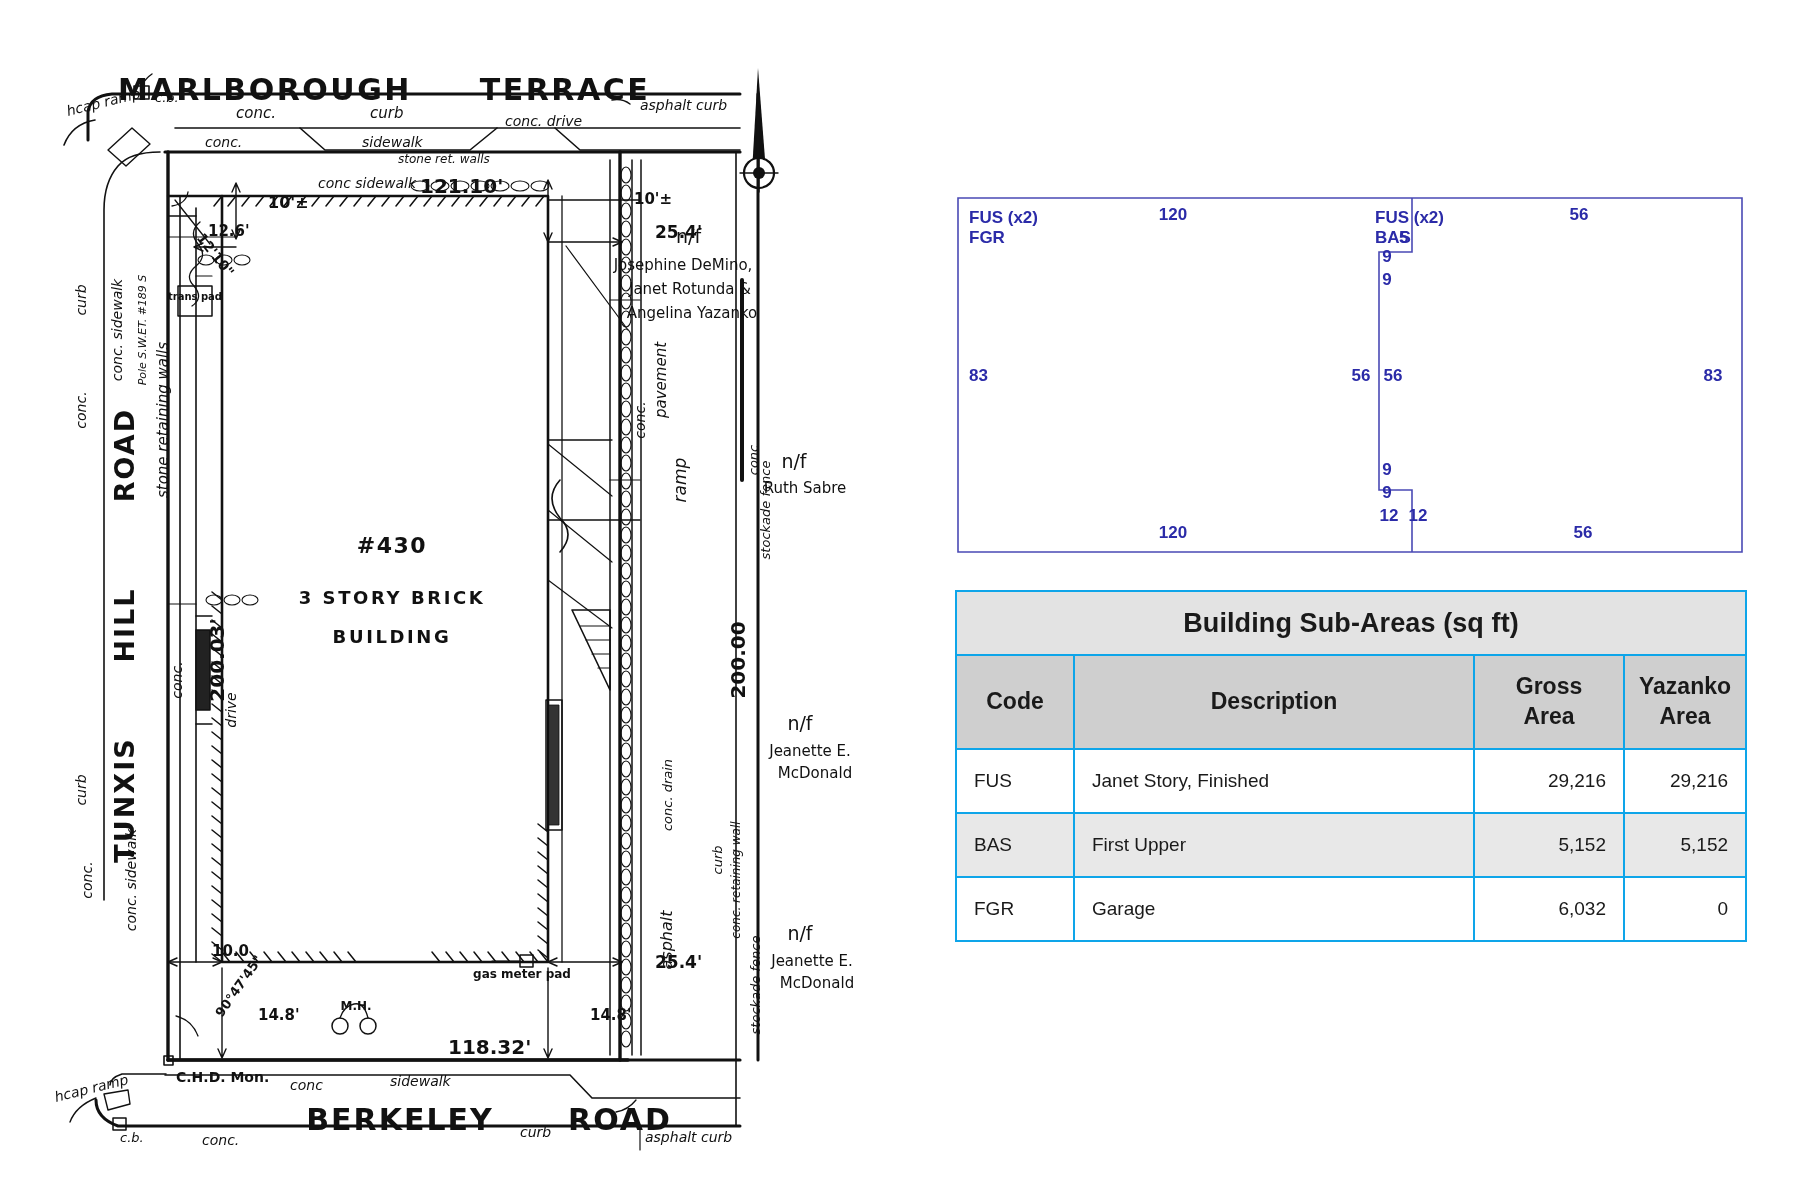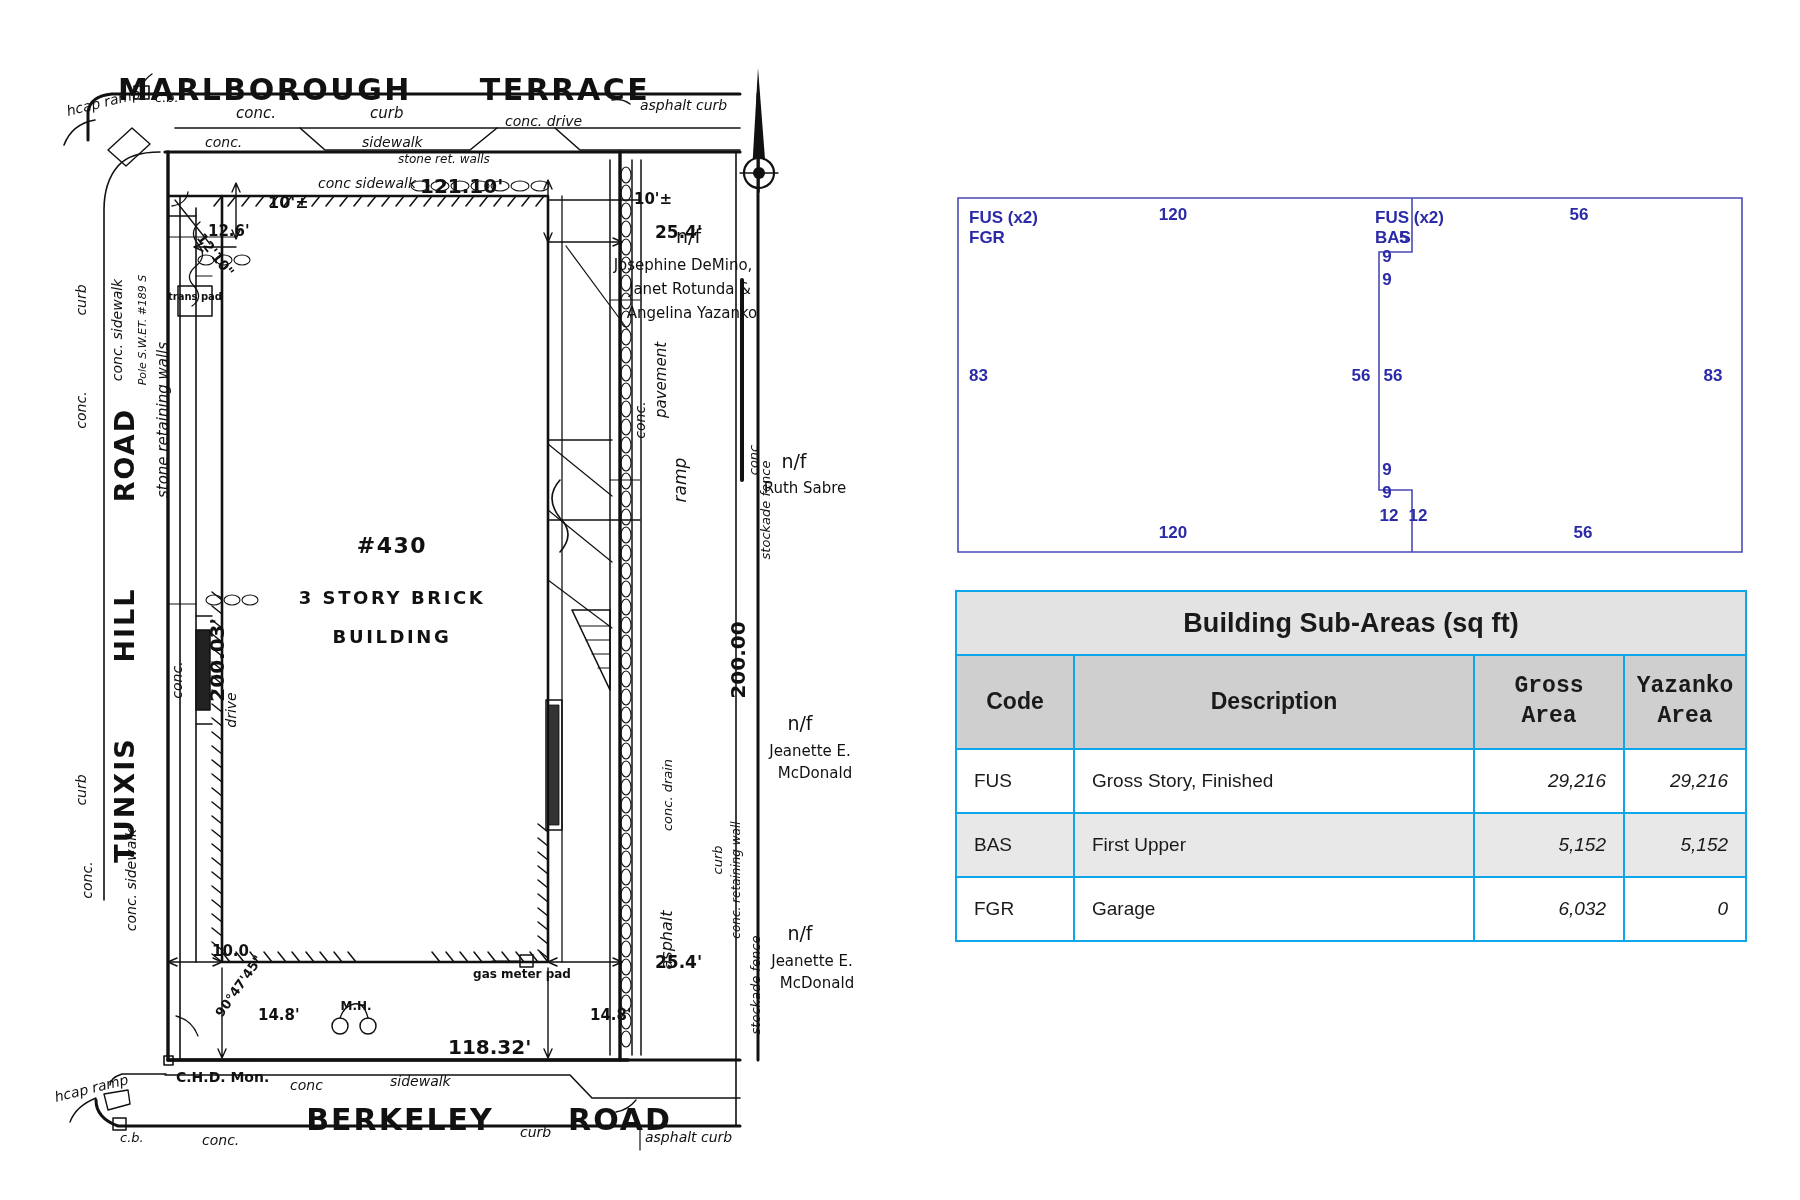--- a/index.html
+++ b/index.html
@@ -19,29 +19,29 @@
   #subarea-table-wrap{position:absolute;left:955px;top:590px;width:790px;}
   table.subareas{border-collapse:collapse;width:790px;
                  font-family:"Liberation Sans",sans-serif;
                  table-layout:fixed;}
   table.subareas td, table.subareas th{
       border:2px solid #0ea5e9;padding:0;color:#1a1a1a;}
   .tbl-title{background:#e3e3e3;text-align:center;font-weight:bold;
              font-size:27px;height:62px;letter-spacing:.1px;}
   .tbl-head th{background:#cfcfcf;text-align:center;font-weight:bold;
                font-size:23px;height:92px;vertical-align:middle;line-height:1.3;}
-  .tbl-head th .hl{display:block;font-family:Liberation Mono, monospace;}
+  .tbl-head th .hl{display:block;}
   col.c-code{width:118px;}
   col.c-desc{width:400px;}
   col.c-gross{width:150px;}
   col.c-living{width:122px;}
   tr.r-body td{height:62px;font-size:19px;}
   tr.r-body td.code{padding-left:17px;text-align:left;}
   tr.r-body td.desc{padding-left:17px;text-align:left;}
-  tr.r-body td.num{padding-right:17px;text-align:right;font-style:italic;}
+  tr.r-body td.num{padding-right:17px;text-align:right;}
   tr.alt td{background:#e8e8e8;}
   tr.plain td{background:#ffffff;}
 
   
   .hand{font-family:"DejaVu Sans",sans-serif;}
 </style>
 </head>
 <body>
 
 <div id="survey-panel">
@@ -427,21 +427,21 @@
           <span class="hl">Area</span>
         </th>
         <th>
           <span class="hl">Yazanko</span>
           <span class="hl">Area</span>
         </th>
       </tr>
 
       <tr class="r-body plain">
         <td class="code">FUS</td>
-        <td class="desc">Gross Story, Finished</td>
+        <td class="desc">Janet Story, Finished</td>
         <td class="num">29,216</td>
         <td class="num">29,216</td>
       </tr>
       <tr class="r-body alt">
         <td class="code">BAS</td>
         <td class="desc">First Upper</td>
         <td class="num">5,152</td>
         <td class="num">5,152</td>
       </tr>
       <tr class="r-body plain">

